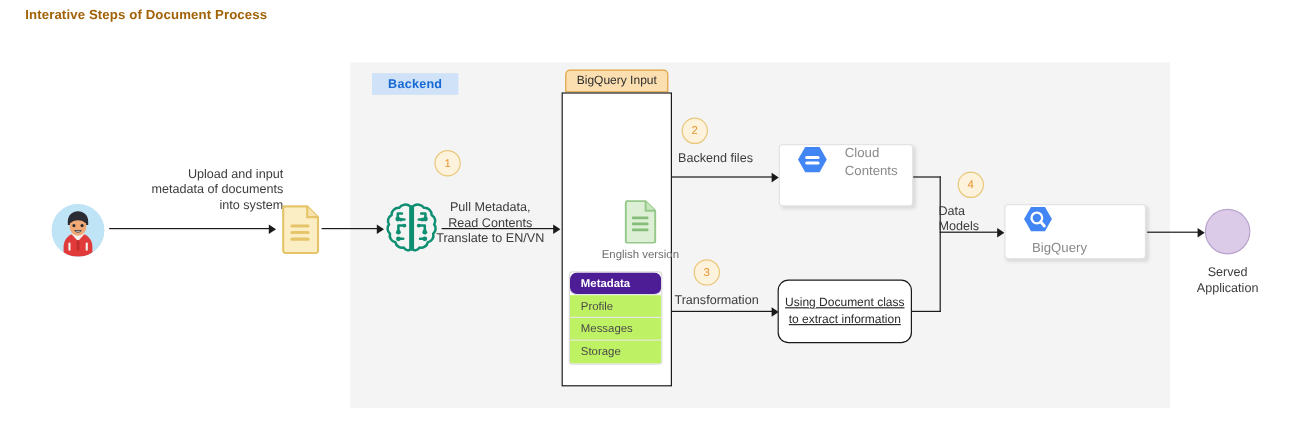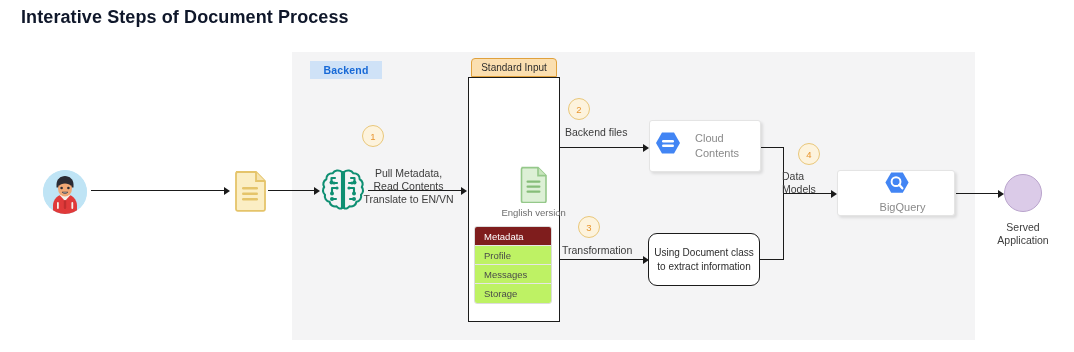--- a/index.html
+++ b/index.html
@@ -11,23 +11,23 @@
   #canvas {
     position: relative;
     width: 1074px;
     height: 352px;
     background: #ffffff;
     overflow: hidden;
   }
   #page-title {
     position: absolute;
     left: 21px; top: 7px;
-    font-size: 18px;
+    font-size: 11px;
     font-weight: bold;
-    color: #0f172a;
+    color: #a16207;
     letter-spacing: 0.1px;
     white-space: nowrap;
   }
   
   #backend-region {
     position: absolute;
     left: 292px; top: 52px;
     width: 683px; height: 288px;
     background: #f4f4f5;
   }
@@ -144,34 +144,34 @@
     font-size: 9.5px;
     color: #4a4a4a;
     display: flex;
     align-items: center;
     padding-left: 9px;
     border-bottom: 1px solid #e6e6e6;
     background: #bef264;
   }
   .meta-row:last-child { border-bottom: none; }
   .meta-row.active {
-    background: #7f1d1d;
+    background: #4c1d95;
     color: #ffffff;
-    font-weight: normal;
+    font-weight: bold;
+    border-radius: 6px;
   }
   
   .gcp-card {
     position: absolute;
     background: #ffffff;
     border: 1px solid #e4e4e4;
     border-radius: 3px;
     box-shadow: 2px 2px 3px rgba(0,0,0,0.10);
     display: flex;
-    align-items: center;
-    padding-left: 2px;
+    padding-left: 11px;
   }
   .gcp-card .cap {
     margin-left: 11px;
     font-size: 11px;
     color: #8a8a8a;
     line-height: 15px;
   }
   
   #transform-box {
     position: absolute;
@@ -181,20 +181,21 @@
     border: 1.3px solid #1b1b1b;
     border-radius: 9px;
     display: flex;
     align-items: center;
     justify-content: center;
     text-align: center;
     font-size: 10px;
     color: #2c2c2c;
     line-height: 14px;
     padding: 0 5px;
+    text-decoration: underline;
   }
   
   #served-circle {
     position: absolute;
     left: 1004px; top: 174px;
     width: 38px; height: 38px;
     border-radius: 50%;
     background: #dbcbe8;
     border: 1px solid #b9a3cc;
   }
@@ -219,20 +220,23 @@
       <rect x="28.4" y="32" width="1.8" height="7" rx="0.9" fill="#f5f0ea"></rect>
       <path d="M13.5 14.5c0-5 3.8-8.5 8.5-8.5s8.5 3.5 8.5 8.5v3h-17z" fill="#2b2b33"></path>
       <ellipse cx="22" cy="18.5" rx="7" ry="8" fill="#f0a875"></ellipse>
       <path d="M15 13.5c0-4 3-6.5 7-6.5s7 2.5 7 6.5c0 1-.3 2-.8 2.6-1.2-1.6-3.5-2.6-6.2-2.6s-5 1-6.2 2.6c-.5-.6-.8-1.6-.8-2.6z" fill="#2b2b33"></path>
       <circle cx="18.6" cy="18" r="1.3" fill="#2b2b33"></circle>
       <circle cx="25.4" cy="18" r="1.3" fill="#2b2b33"></circle>
       <path d="M19.2 22.2c.8.9 1.7 1.3 2.8 1.3s2-.4 2.8-1.3z" fill="#ffffff" stroke="#2b2b33" stroke-width="0.7"></path>
     </svg>
   </div>
 
+  <div class="lbl r" style="left:100px; top:139px; width:136px;">Upload and input
+metadata of documents
+into system</div>
 
   <div class="hline" style="left:91px; top:190px; width:134px;"></div>
   <div class="arrowhead" style="left:224px; top:186.6px;"></div>
 
   <div style="position:absolute; left:233px; top:170px;">
     <svg width="34" height="42" viewBox="0 0 34 42">
       <path d="M3 2h20l9 9v28a1.8 1.8 0 0 1-1.8 1.8H4.8A1.8 1.8 0 0 1 3 39V3.8A1.8 1.8 0 0 1 4.8 2z" fill="#fbeec4" stroke="#e5c46a" stroke-width="1.8"></path>
       <path d="M23 2v9h9" fill="#f6e3ae" stroke="#e5c46a" stroke-width="1.8"></path>
       <rect x="9" y="17" width="16" height="2.6" rx="1.3" fill="#e5c46a"></rect>
       <rect x="9" y="22.5" width="16" height="2.6" rx="1.3" fill="#e5c46a"></rect>
@@ -274,21 +278,21 @@
   </div>
 
   <div class="step" style="left:362px; top:125px;">1</div>
   <div class="lbl c" style="left:355px; top:152px; width:107px;margin-top:15px;">Pull Metadata,
 Read Contents
 Translate to EN/VN</div>
 
   <div class="hline" style="left:368px; top:190px; width:95px;"></div>
   <div class="arrowhead" style="left:461px; top:186.6px;"></div>
 
-  <div id="std-tab">Standard Input</div>
+  <div id="std-tab">BigQuery Input</div>
   <div id="std-panel">
 
 
     <div class="doc-ico-wrap" style="left:-1.4px; top:88px;padding-left:40px;">
       <svg width="30" height="37" viewBox="0 0 30 37">
         <path d="M2.5 1.6h16.5l8 8v25.3a1.6 1.6 0 0 1-1.6 1.6H4.1a1.6 1.6 0 0 1-1.6-1.6V3.2a1.6 1.6 0 0 1 1.6-1.6z" fill="#ddf0d6" stroke="#95c88a" stroke-width="1.6"></path>
         <path d="M19 1.6v8h8" fill="#c8e6bd" stroke="#95c88a" stroke-width="1.6"></path>
         <rect x="7.5" y="14.5" width="14" height="2.3" rx="1.15" fill="#86bd79"></rect>
         <rect x="7.5" y="19.5" width="14" height="2.3" rx="1.15" fill="#86bd79"></rect>
         <rect x="7.5" y="24.5" width="14" height="2.3" rx="1.15" fill="#86bd79"></rect>

